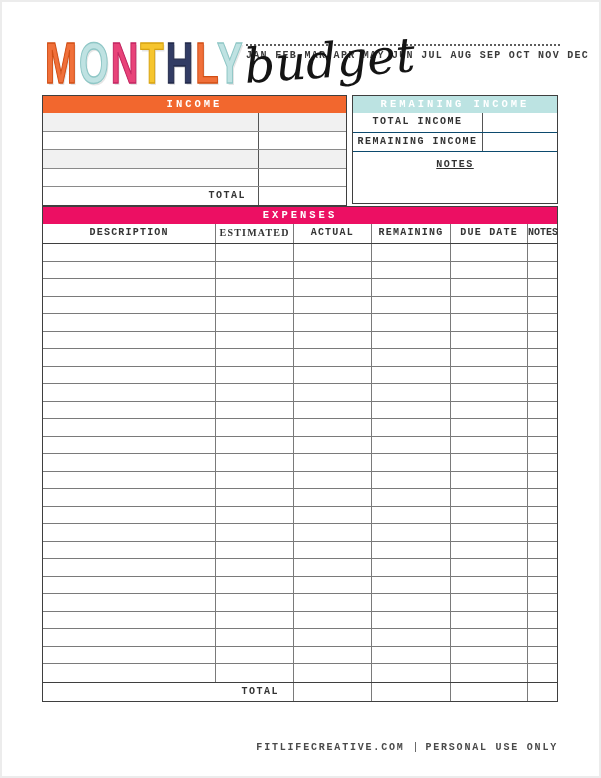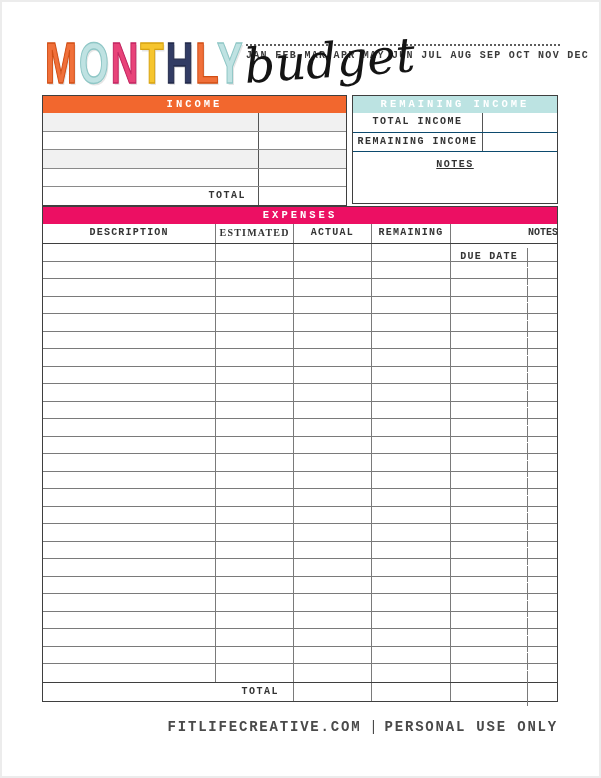--- a/index.html
+++ b/index.html
@@ -67,33 +67,33 @@
   .expenses-section{margin-top:0;}
   .exp-head-row{display:flex;height:19px;line-height:18px;border-bottom:1px solid #3f3f3f;}
   .exp-head-row .ecell{font-size:10px;font-weight:bold;letter-spacing:1.2px;color:#333;text-align:center;}
   .erow{display:flex;height:17.5px;border-bottom:1px solid #7a7a7a;box-sizing:border-box;}
   .erow:last-of-type{border-bottom:none;}
   .ecell{box-sizing:border-box;border-right:1px solid #7a7a7a;height:100%;}
   .exp-c0{width:174px;}
   .exp-c1{width:78px;font-family:Liberation Serif, serif;}
   .exp-c2{width:78px;}
   .exp-c3{width:80px;}
-  .exp-c4{width:77px;margin-top:24px;}
+  .exp-c4{width:77px;}
   .exp-c5{width:29px;border-right:none !important;letter-spacing:0 !important;}
   .exp-total-row{display:flex;height:18px;line-height:17px;border-top:1px solid #3f3f3f;}
   .et-label{width:252px;text-align:right;padding-right:14px;box-sizing:border-box;border-right:1px solid #7a7a7a;}
   .et-c2{width:78px;border-right:1px solid #7a7a7a;box-sizing:border-box;}
   .et-c3{width:80px;border-right:1px solid #7a7a7a;box-sizing:border-box;}
   .et-c4{width:77px;border-right:1px solid #7a7a7a;box-sizing:border-box;}
   .et-c5{width:29px;box-sizing:border-box;}
 
   
   .footer{
-    position:absolute;right:43px;top:719px;
-    font-size:14px;font-weight:bold;letter-spacing:1.8px;color:#4a4a4a;white-space:nowrap;
+    position:absolute;right:43px;top:742px;
+    font-size:10px;font-weight:bold;letter-spacing:1.8px;color:#4a4a4a;white-space:nowrap;
   }
   .footer .sep{display:inline-block;margin:0 5px 0 8px;font-weight:normal;}
 </style>
 </head>
 <body>
 
 <div class="page-frame"></div>
 
 <div class="header">
   <div class="title-word"><span class="tl" style="color: rgb(240, 112, 58); -webkit-text-stroke: 1.4px rgb(209, 78, 21);">M</span><span class="tl" style="color: rgb(191, 226, 226); -webkit-text-stroke: 1.4px rgb(143, 199, 198);">O</span><span class="tl" style="color: rgb(232, 67, 121); -webkit-text-stroke: 1.4px rgb(194, 36, 96);">N</span><span class="tl" style="color: rgb(246, 197, 46); -webkit-text-stroke: 1.4px rgb(216, 163, 18);">T</span><span class="tl" style="color: rgb(50, 60, 100); -webkit-text-stroke: 1.4px rgb(30, 38, 70);">H</span><span class="tl" style="color: rgb(240, 112, 58); -webkit-text-stroke: 1.4px rgb(209, 78, 21);">L</span><span class="tl" style="color: rgb(191, 226, 226); -webkit-text-stroke: 1.4px rgb(143, 199, 198);">Y</span></div>

